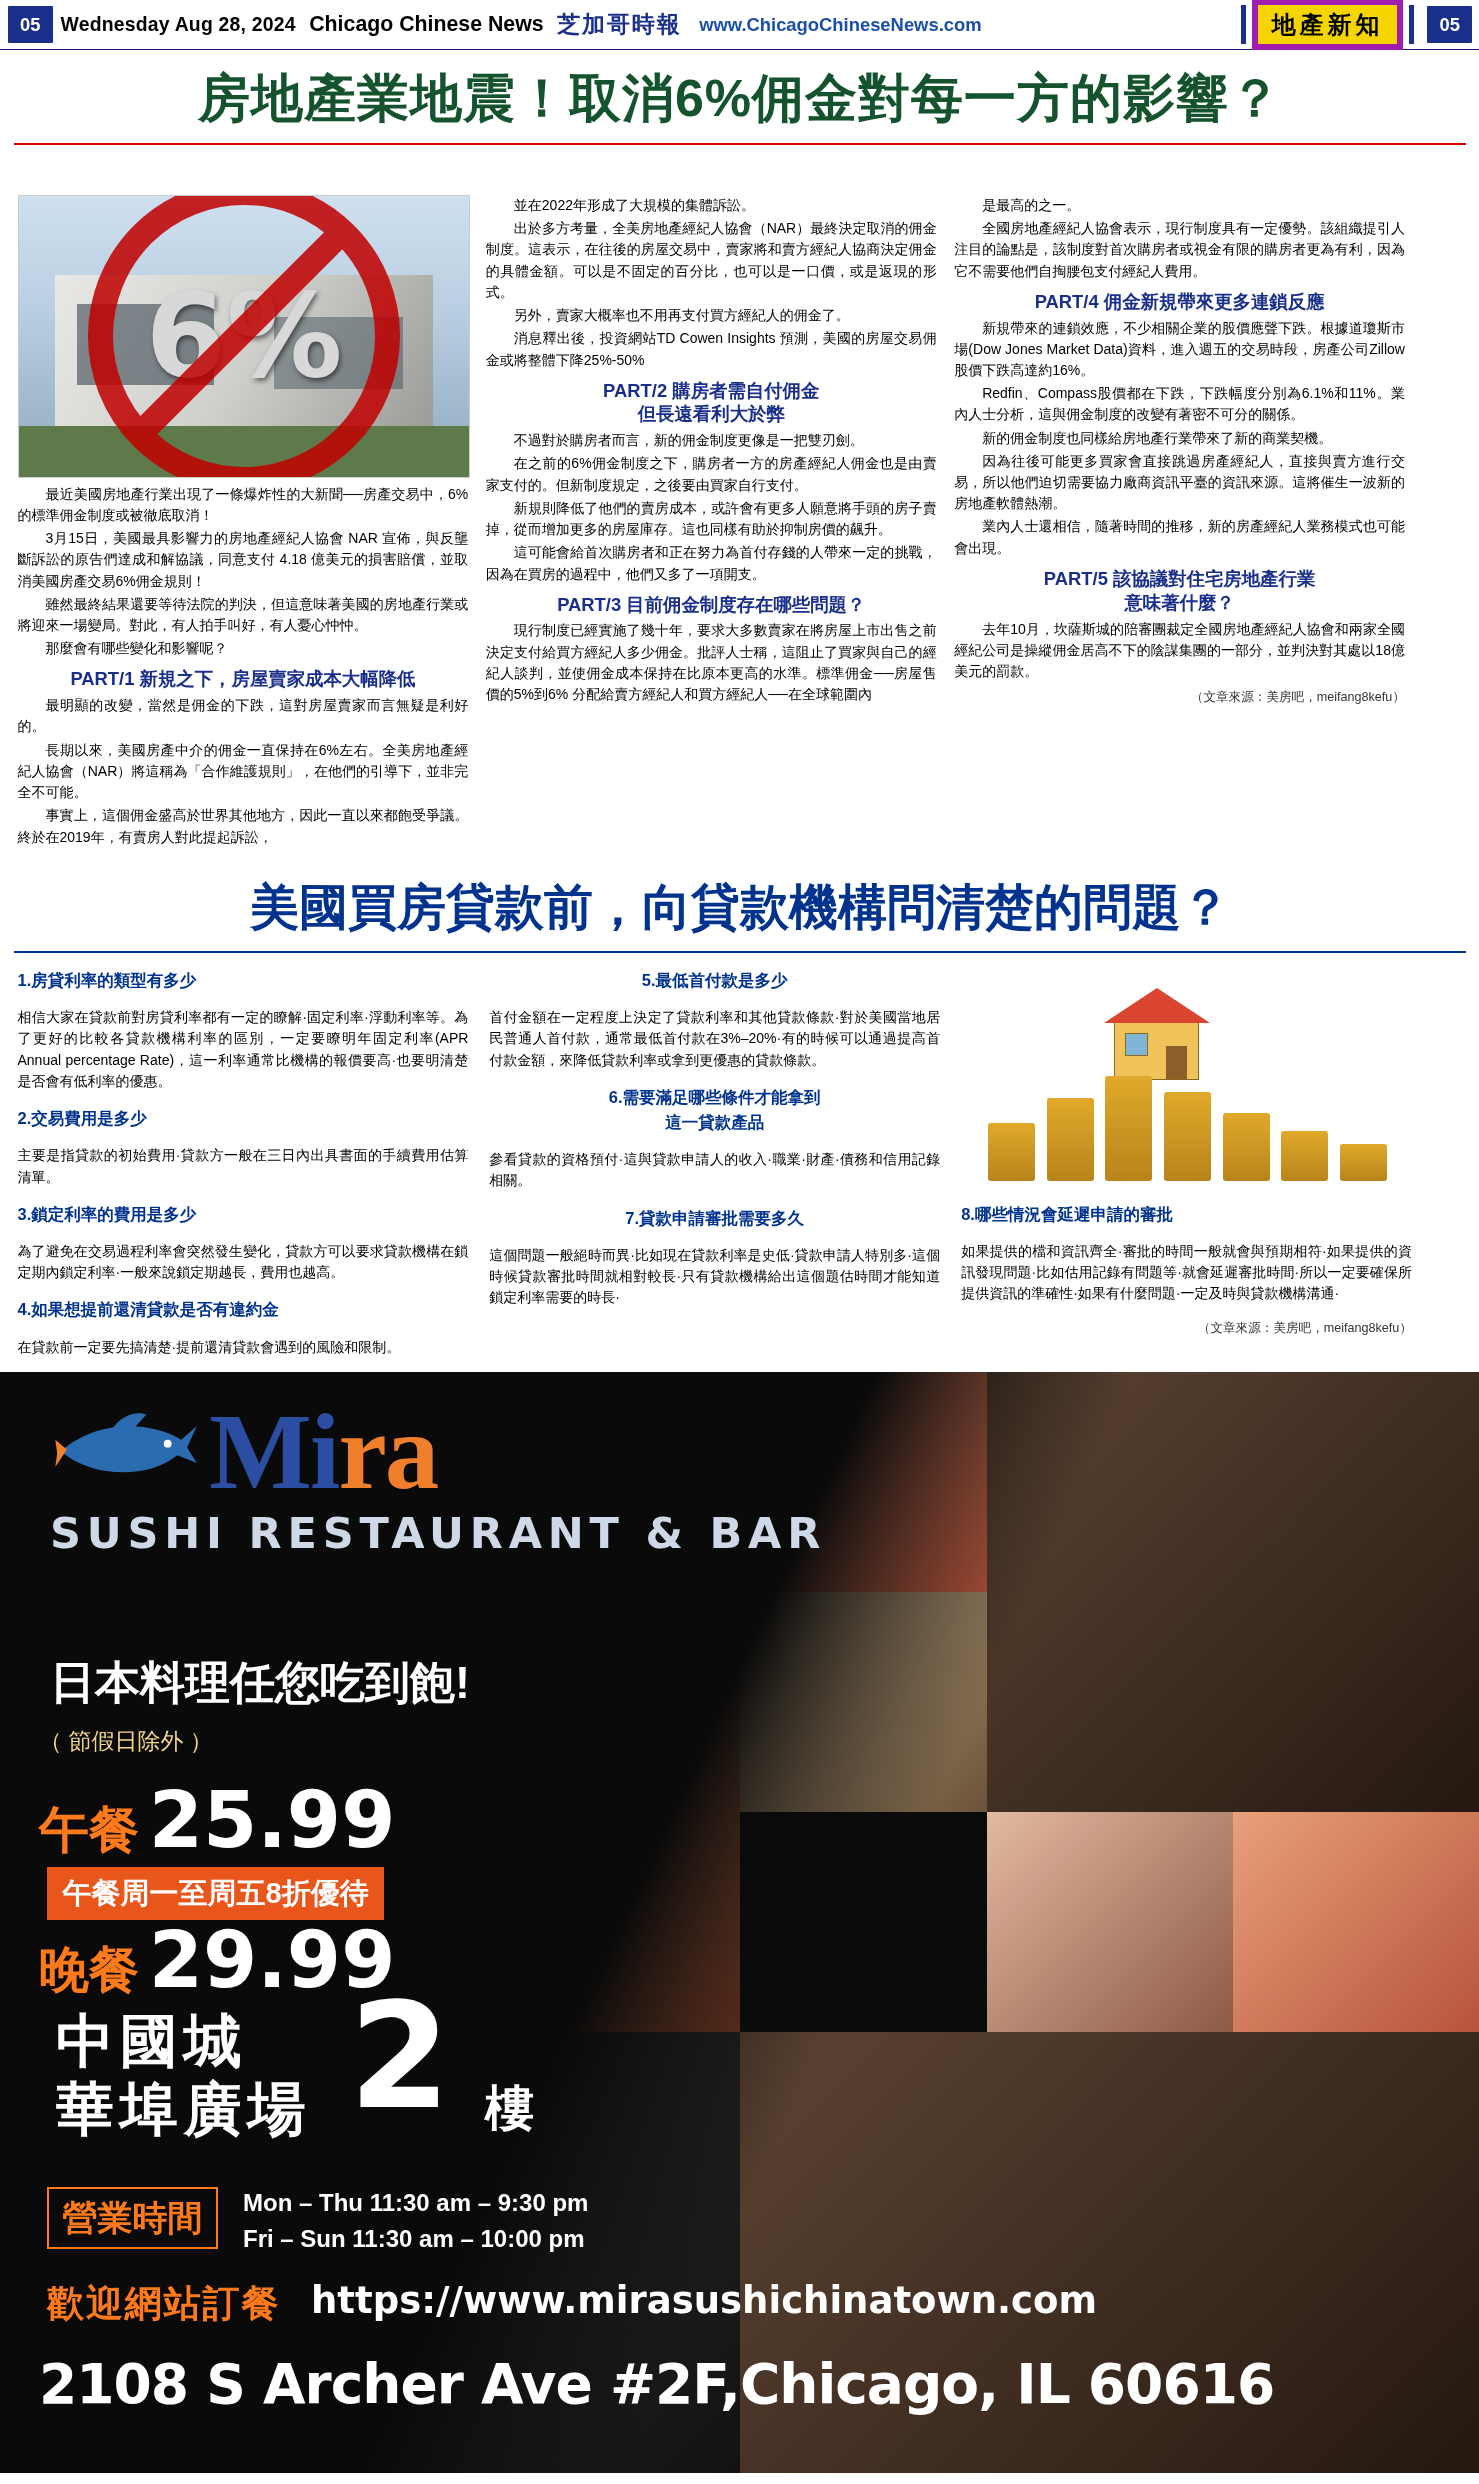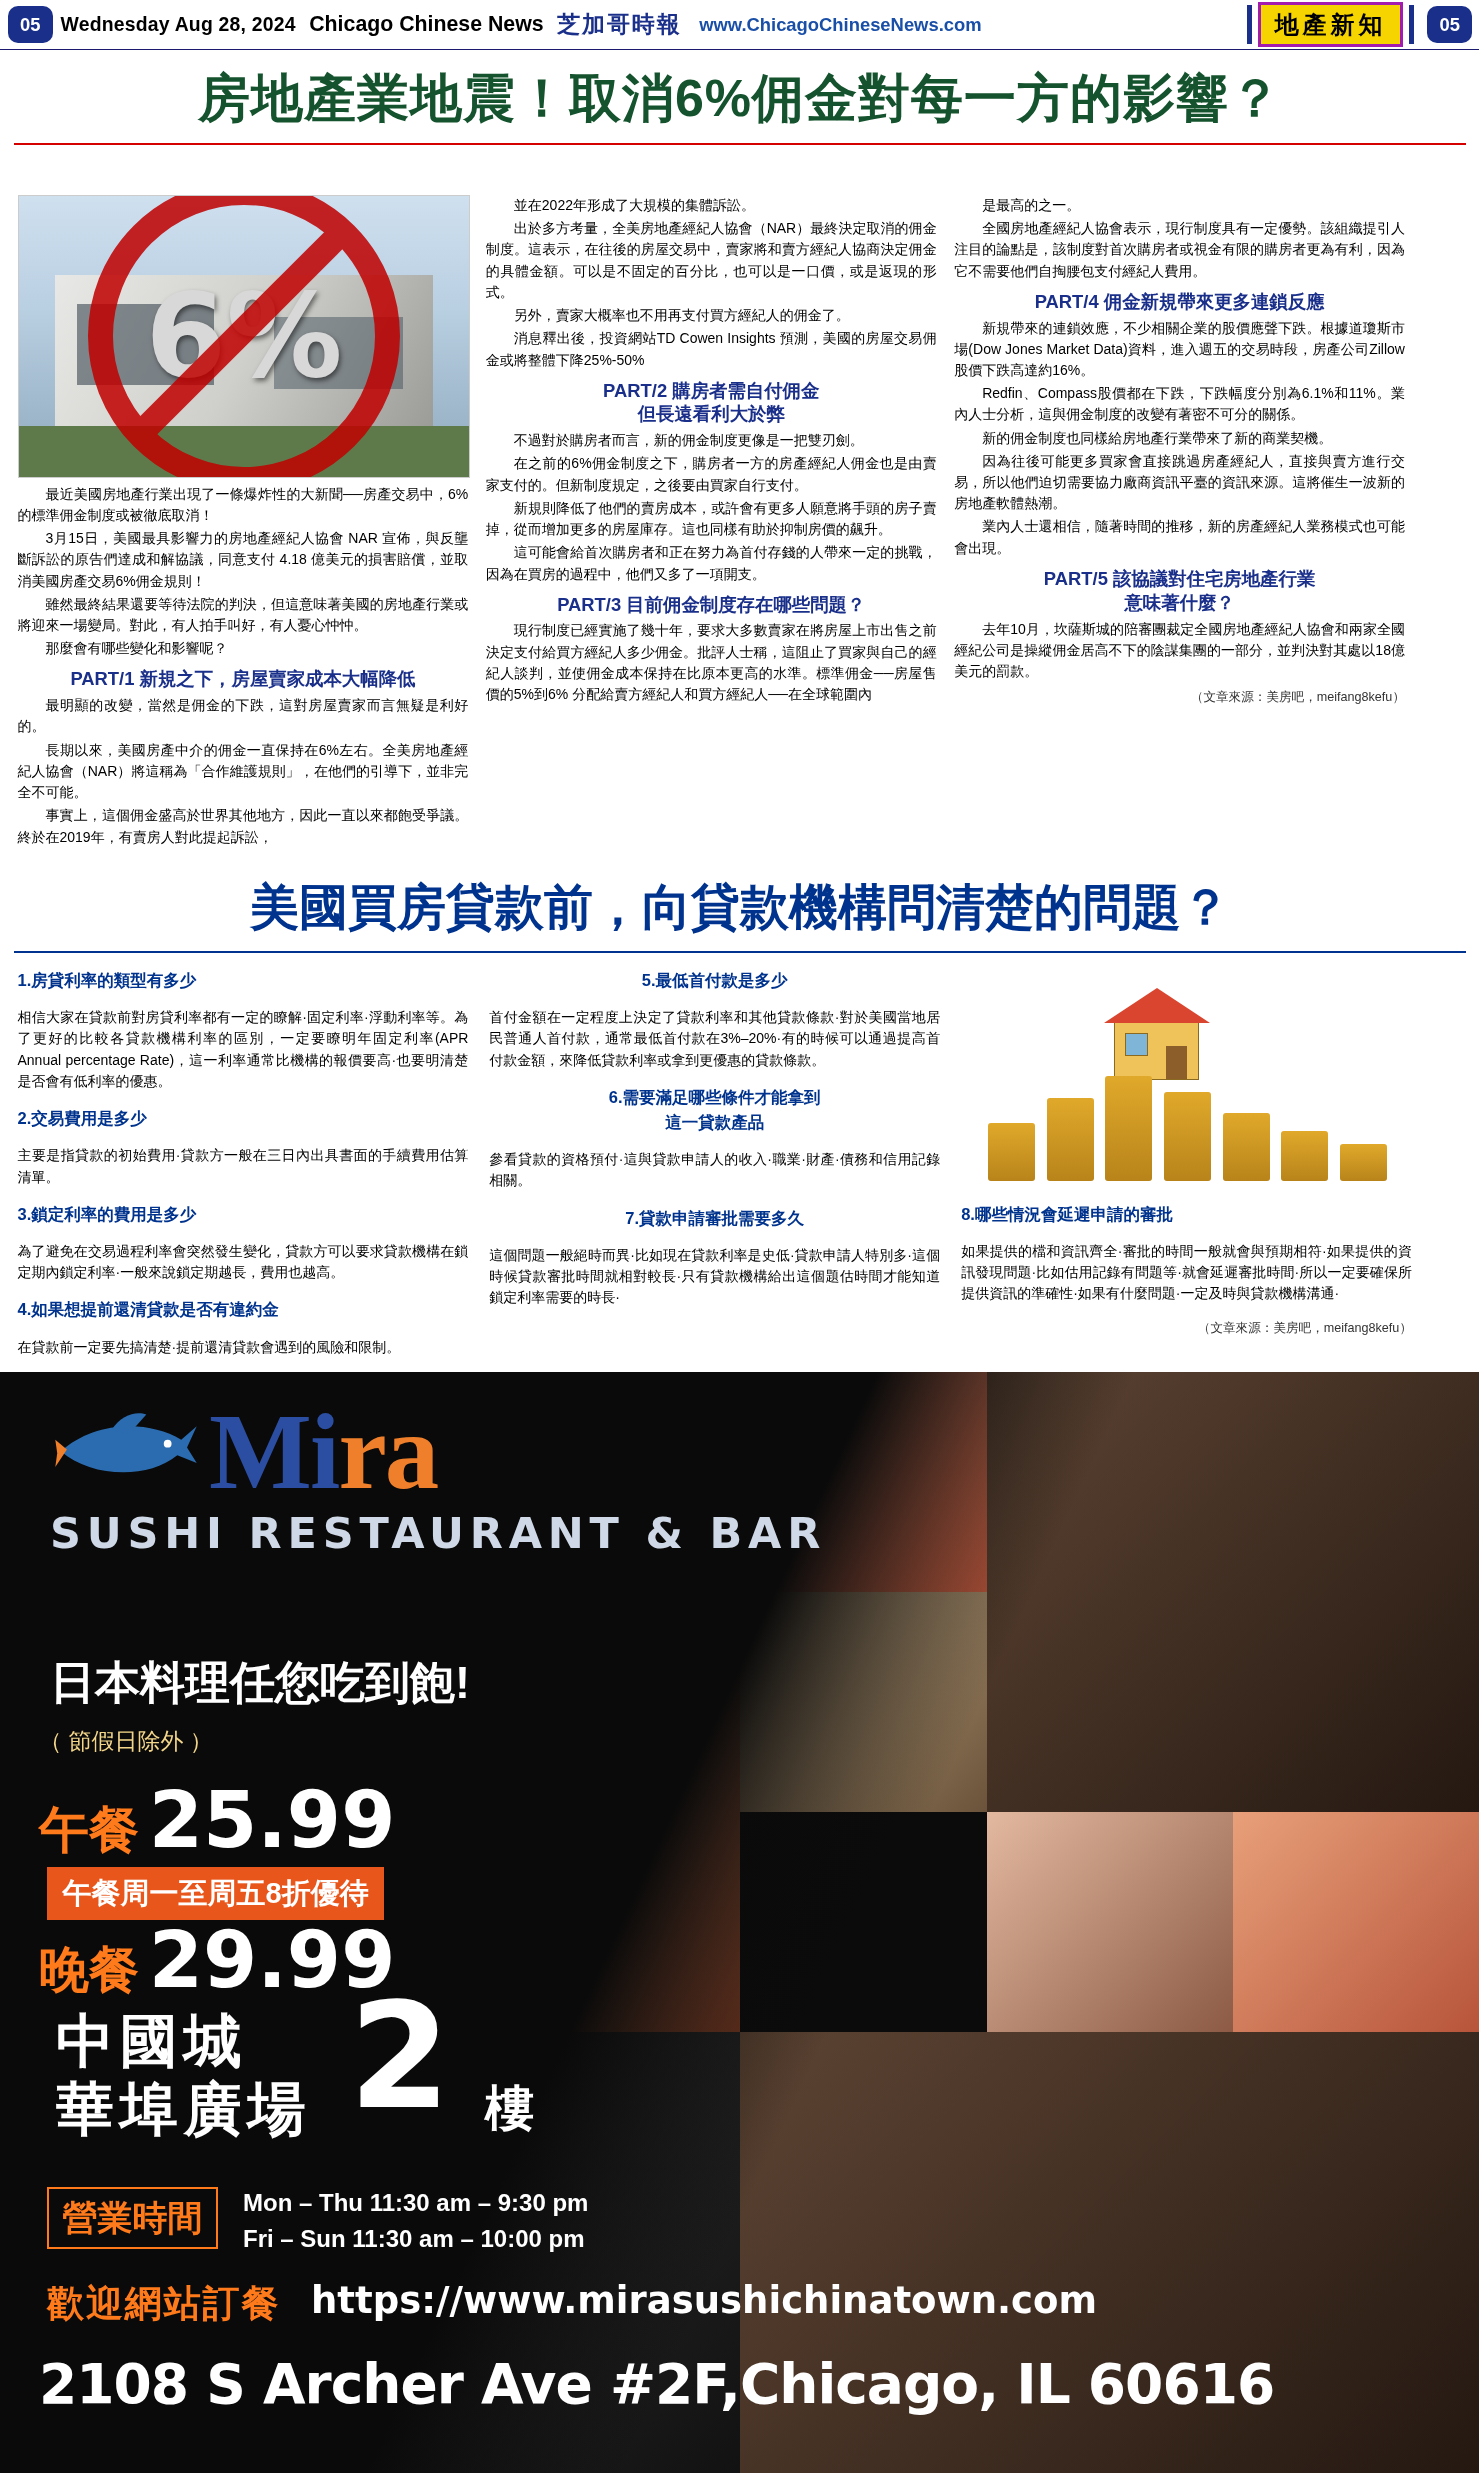--- a/index.html
+++ b/index.html
@@ -12,32 +12,32 @@
   .page{position:relative;width:1480px;height:2484px;overflow:hidden;background:#fff;}
 
   
   .masthead{
     position:relative;height:49px;background:#ffffff;
     display:flex;align-items:center;border-bottom:1.9px solid #1a1a6e;
   }
   .mh-pagebox{
     width:45px;height:37px;margin:0 7.8px;background:#1a2f8a;color:#fff;
     display:flex;align-items:center;justify-content:center;
-    font-size:18.4px;font-weight:bold;border-radius:10px;
+    font-size:18.4px;font-weight:bold;border-radius:1px;
   }
   .mh-date{font-size:19.4px;font-weight:bold;color:#000;letter-spacing:0.2px;margin-right:13.6px;}
   .mh-eng{font-size:21.3px;font-weight:bold;color:#000;margin-right:13.6px;}
   .mh-cn{font-size:23px;font-weight:bold;color:#1a2f8a;margin-right:17.5px;letter-spacing:1.9px;}
   .mh-url{font-size:18.4px;font-weight:bold;color:#1a4fa8;margin-right:17.5px;}
   .mh-section{
     margin-left:auto;display:flex;align-items:center;
   }
   .mh-sectionbox{
     background:#f5d400;color:#000;font-size:24px;font-weight:bold;
-    padding:3.9px 13.6px;letter-spacing:3.9px;border:3px solid #a21caf;
+    padding:3.9px 13.6px;letter-spacing:3.9px;border:6px solid #a21caf;
   }
   .mh-bar{width:4.9px;height:39px;background:#1a2f8a;margin:0 5.8px;}
 
   
   .headline1{
     text-align:center;color:#14532d;font-weight:bold;
     font-size:52px;letter-spacing:1px;padding:13.6px 0 9.7px;
     border-bottom:2.9px solid #d40000;margin:0 13.6px;
     font-family:Liberation Sans, sans-serif;
   }

